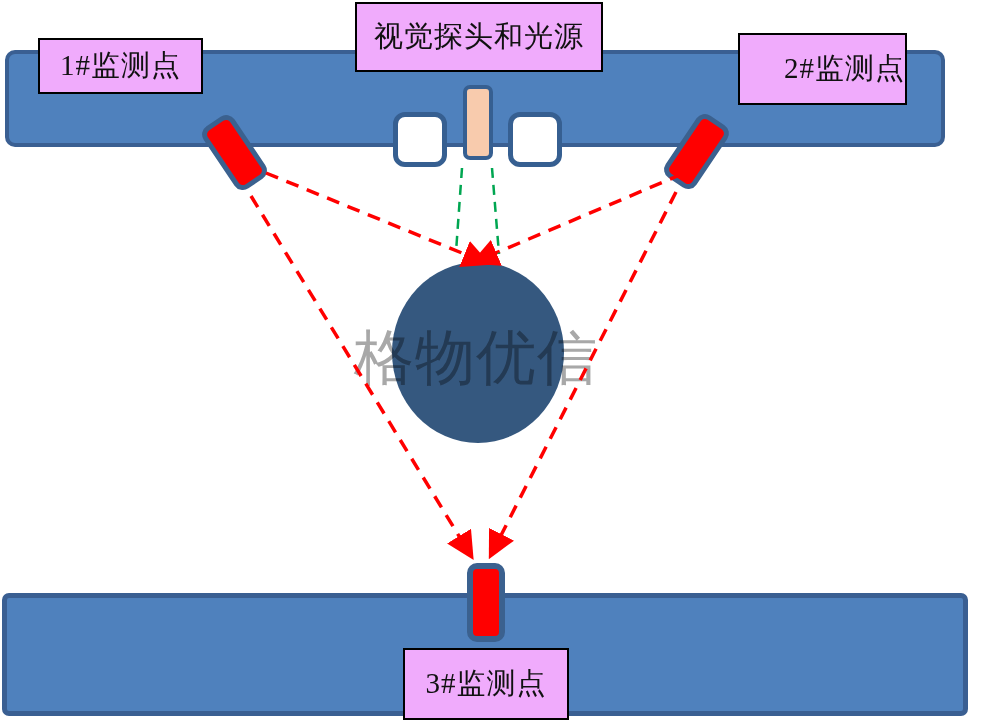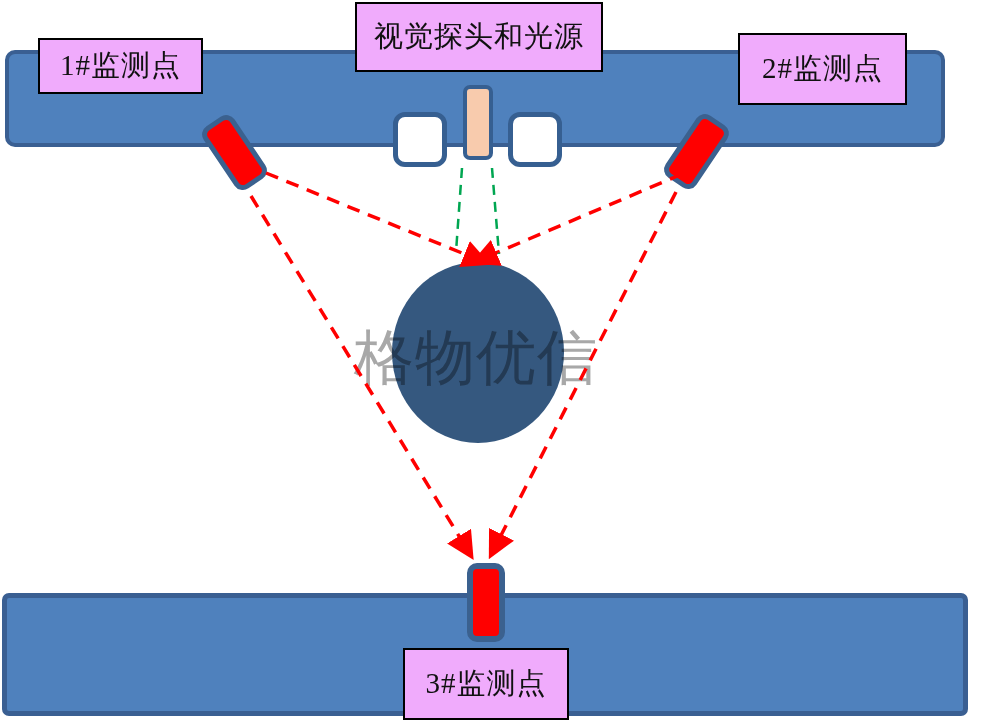--- a/index.html
+++ b/index.html
@@ -23,21 +23,21 @@
   .label-box{
     background:#f0abfc;
     border:2px solid #000000;
     box-sizing:border-box;
     display:flex;align-items:center;justify-content:center;
     z-index:4;
     font-size:29px;color:#111;letter-spacing:1px;white-space:nowrap;
   }
   #label-probe{left:355px;top:2px;width:248px;height:70px;}
   #label-point1{left:38px;top:38px;width:165px;height:56px;}
-  #label-point2{left:738px;top:33px;width:169px;height:72px;}
+  #label-point2{left:738px;top:33px;width:169px;height:72px;justify-content:flex-end;}
   #label-point3{left:403px;top:648px;width:166px;height:72px;}
 
   
   .sensor{
     background:#FF0000;
     border:5px solid #3B618F;
     border-radius:10px;
     box-sizing:border-box;
     z-index:3;
   }

